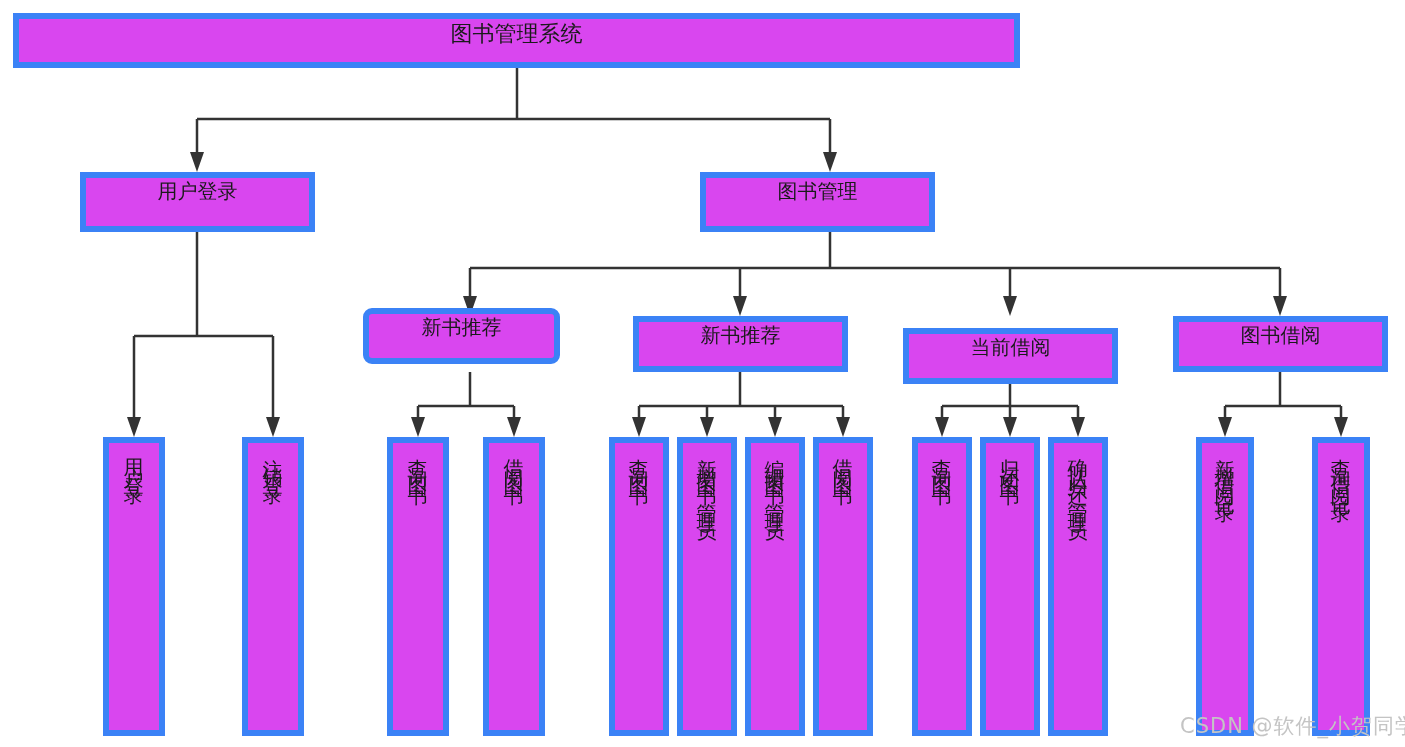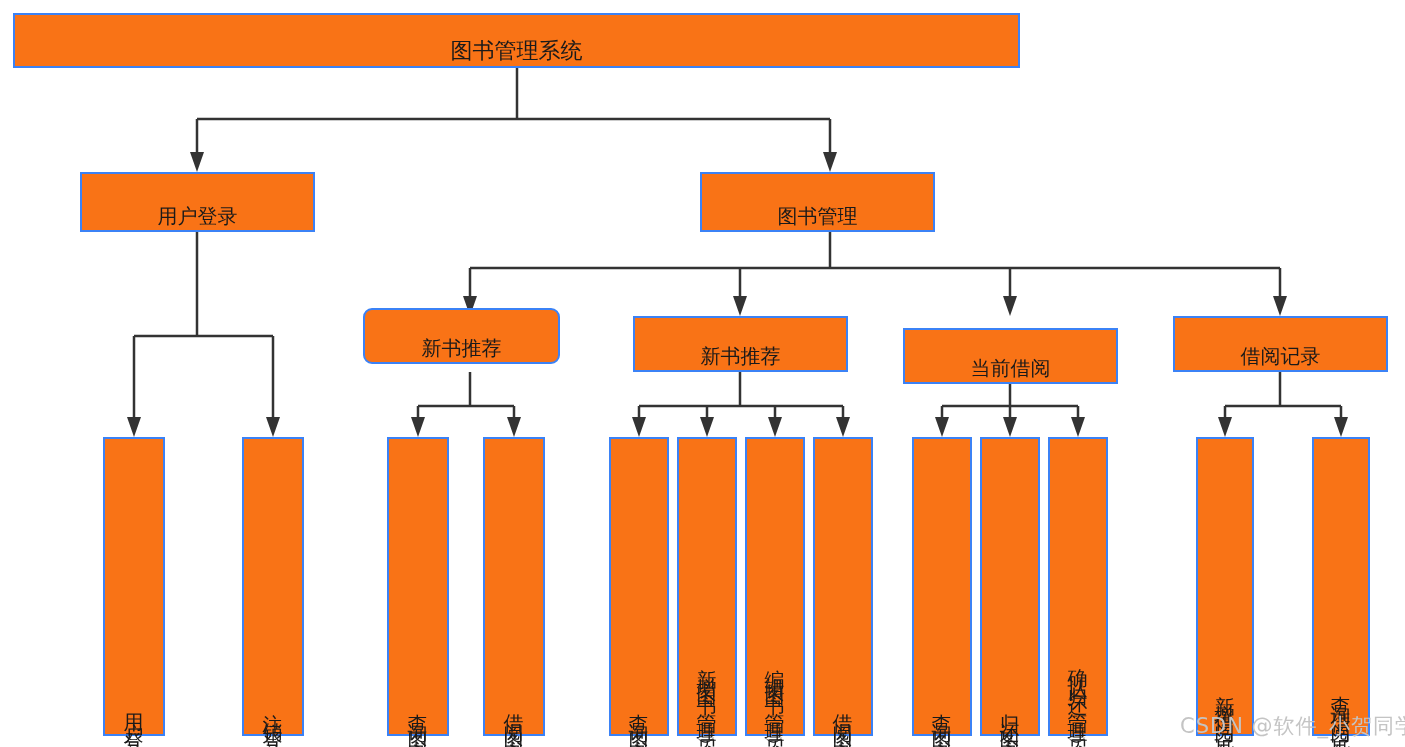--- a/index.html
+++ b/index.html
@@ -14,25 +14,25 @@
   #connectors {
     position: absolute;
     left: 0; top: 0;
     width: 1405px; height: 747px;
     z-index: 1;
     pointer-events: none;
   }
   .node {
     position: absolute;
     box-sizing: border-box;
-    background: #f97316;
-    border: 2px solid #3b82f6;
+    background: #d946ef;
+    border: 6px solid #3b82f6;
     color: #1a1a1a;
     display: flex;
-    align-items: flex-end;
+    align-items: flex-start;
     justify-content: center;
     z-index: 2;
   }
   .node--root { font-size: 22px; }
   .node--branch { font-size: 20px; }
   .node--leaf { font-size: 20px; }
   .vtext {
     writing-mode: vertical-rl;
     text-orientation: mixed;
     letter-spacing: 9px;
@@ -147,21 +147,21 @@
   <div class="node node--branch" style="left:363px; top:308px; width:197px; height:56px;border-radius:9px;">
     <span>新书推荐</span>
   </div>
   <div class="node node--branch" style="left:633px; top:316px; width:215px; height:56px;">
     <span>新书推荐</span>
   </div>
   <div class="node node--branch" style="left:903px; top:328px; width:215px; height:56px;">
     <span>当前借阅</span>
   </div>
   <div class="node node--branch" style="left:1173px; top:316px; width:215px; height:56px;">
-    <span>借阅记录</span>
+    <span>图书借阅</span>
   </div>
 
   <div class="node node--leaf" style="left:103px; top:437px; width:62px; height:299px;">
     <span class="vtext">用户登录</span>
   </div>
   <div class="node node--leaf" style="left:242px; top:437px; width:62px; height:299px;">
     <span class="vtext">注销登录</span>
   </div>
 
   <div class="node node--leaf" style="left:387px; top:437px; width:62px; height:299px;">

